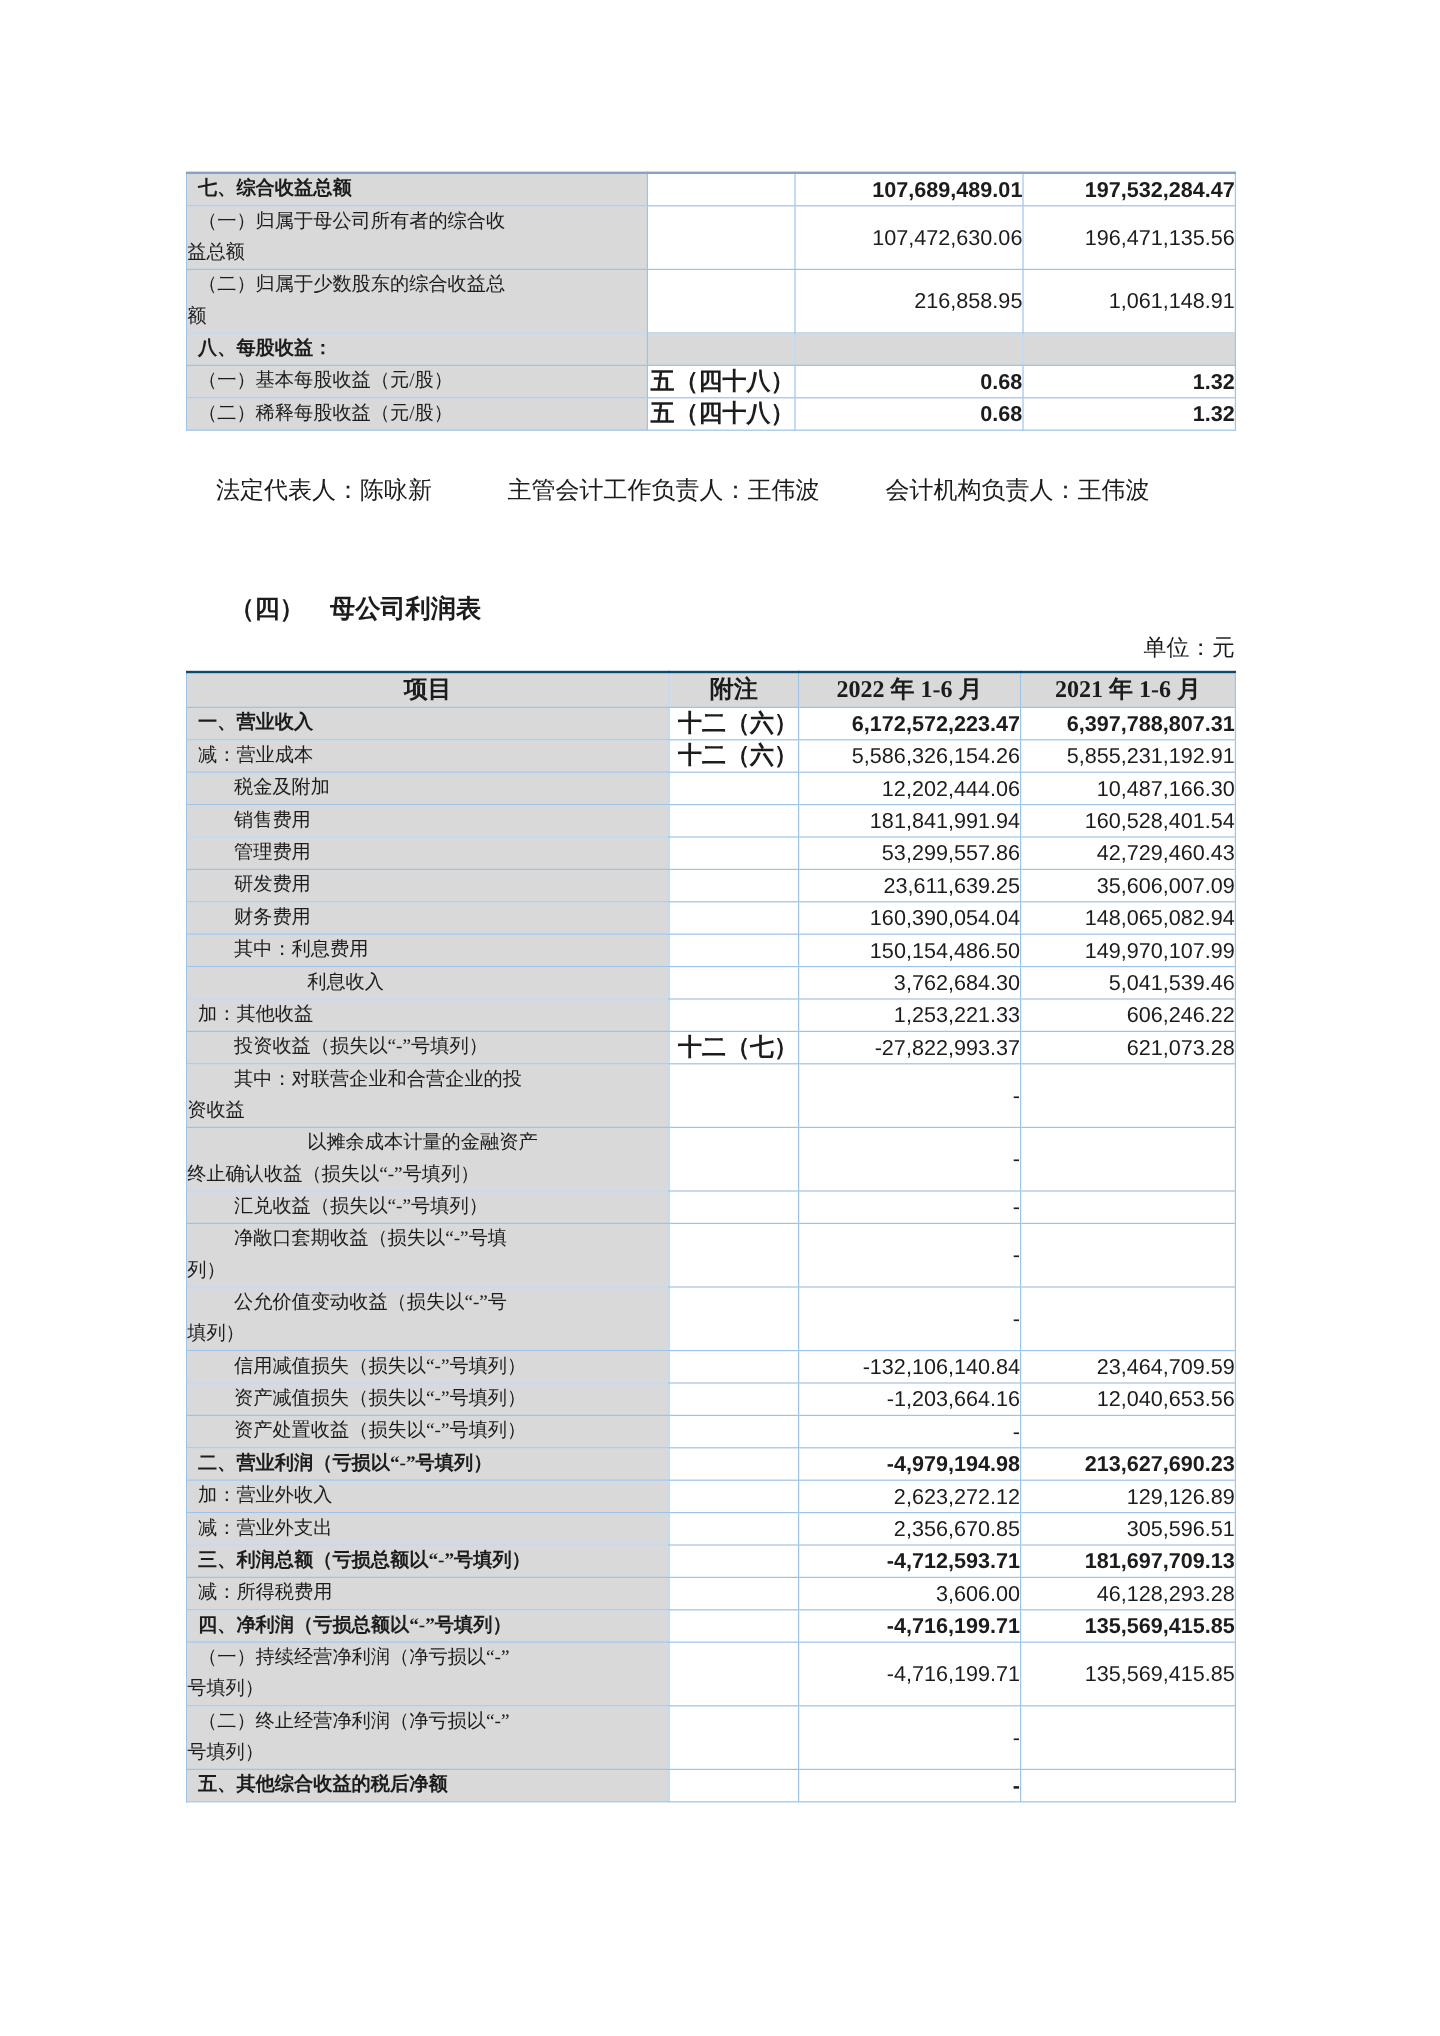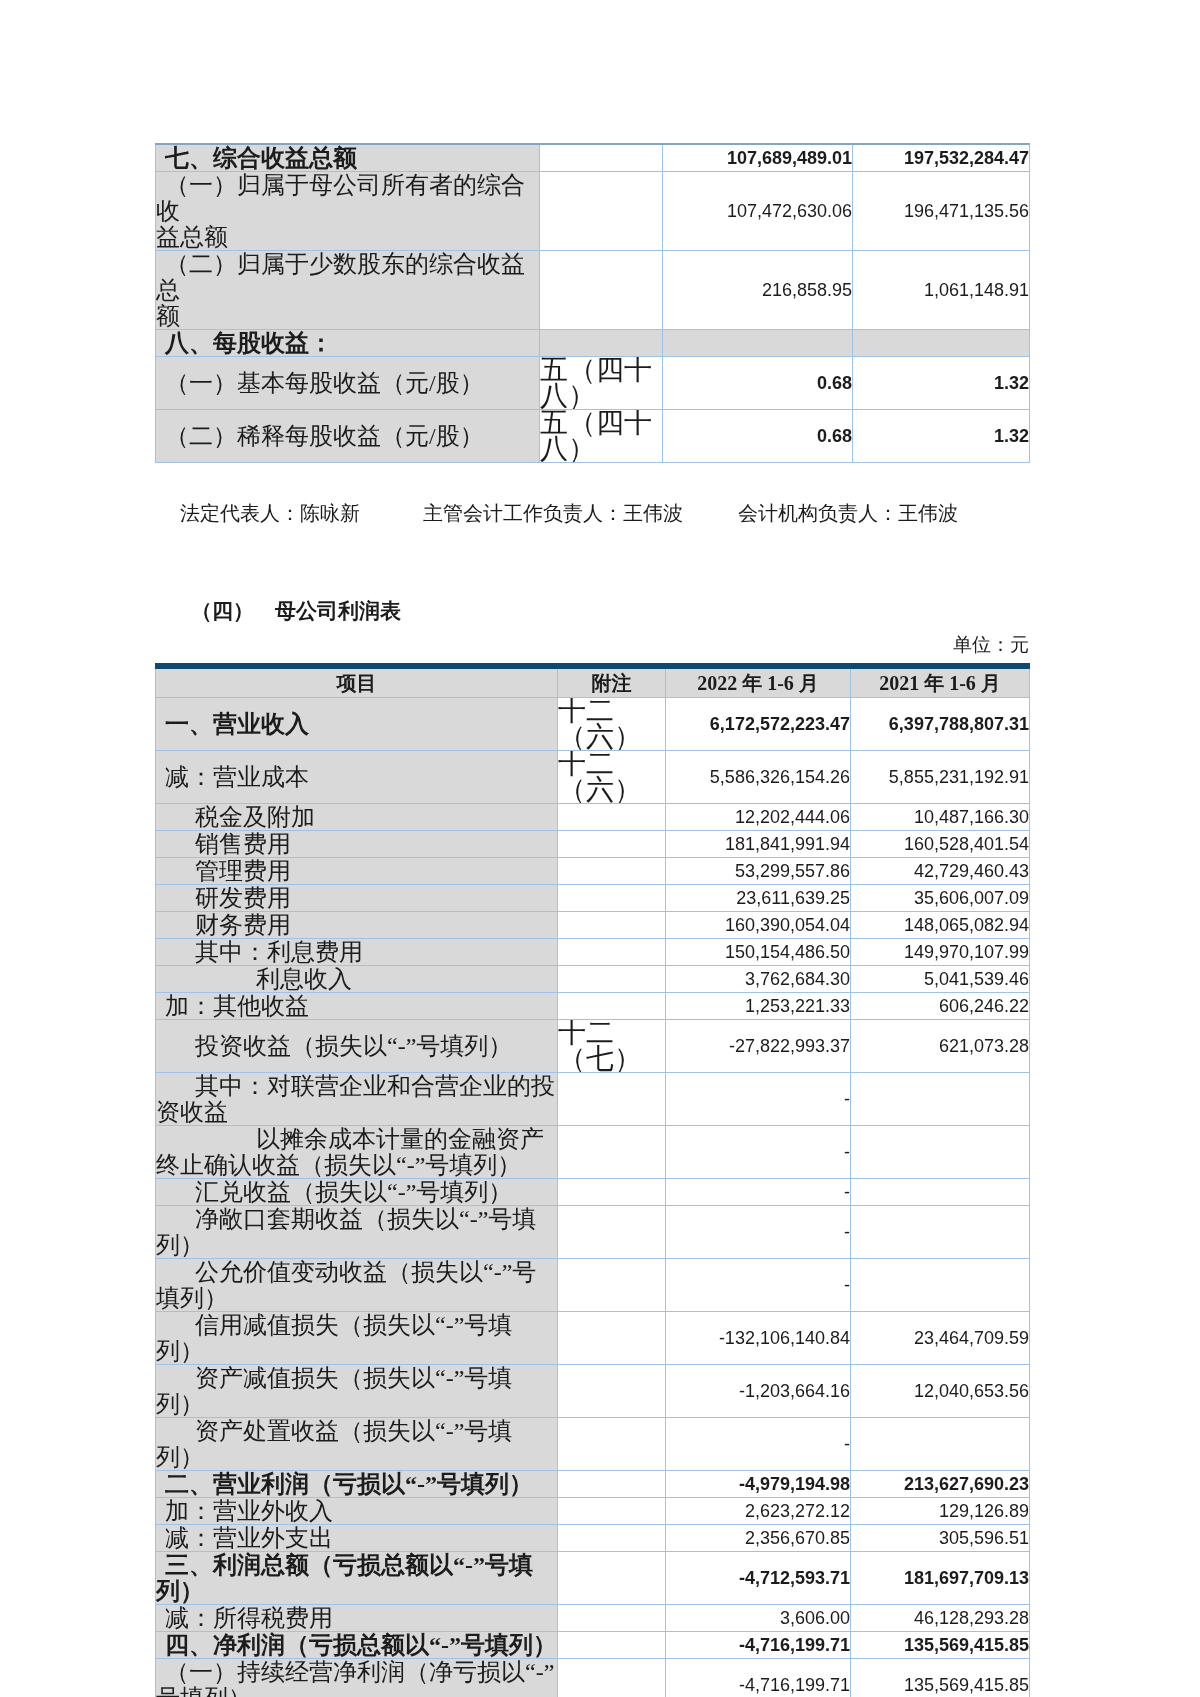--- a/index.html
+++ b/index.html
@@ -15,35 +15,35 @@
     border-collapse:collapse;table-layout:fixed;width:874px;
   }
   table.fin-table td, table.fin-table th{
     border:1px solid #9dc3e6;
     vertical-align:middle;
     padding:0;
     height:26px;
     overflow:hidden;
   }
   .top-table{margin-top:143px;border-top:2px solid #86a3c2;}
-  .income-table{margin-top:7px;border-top:6px solid #0c4a6e;}
+  .income-table{margin-top:7px;border-top:2px solid #0c4a6e;}
 
   td.lab{
     background:#d9d9d9;
-    font-size:24px;line-height:26px;
+    font-size:16px;line-height:26px;
     padding:1px 4px 1px 6px;
     white-space:pre-wrap;
     word-break:break-all;
   }
   td.lab.ind0{text-indent:9px;}
   td.lab.ind1{text-indent:39px;}
   td.lab.ind2{text-indent:100px;font-family:Liberation Serif, serif;}
 
   td.note{
-    font-size:28px;line-height:26px;text-align:left;
+    font-size:20px;line-height:26px;text-align:right;font-weight:bold;
   }
   td.val{
     font-family:"Liberation Sans","DejaVu Sans",sans-serif;
     font-size:18px;line-height:26px;
     text-align:right;padding-right:13px;
   }
   .b{font-weight:bold;}
   tr.grayrow td{background:#d9d9d9;}
 
   .income-table thead th{

